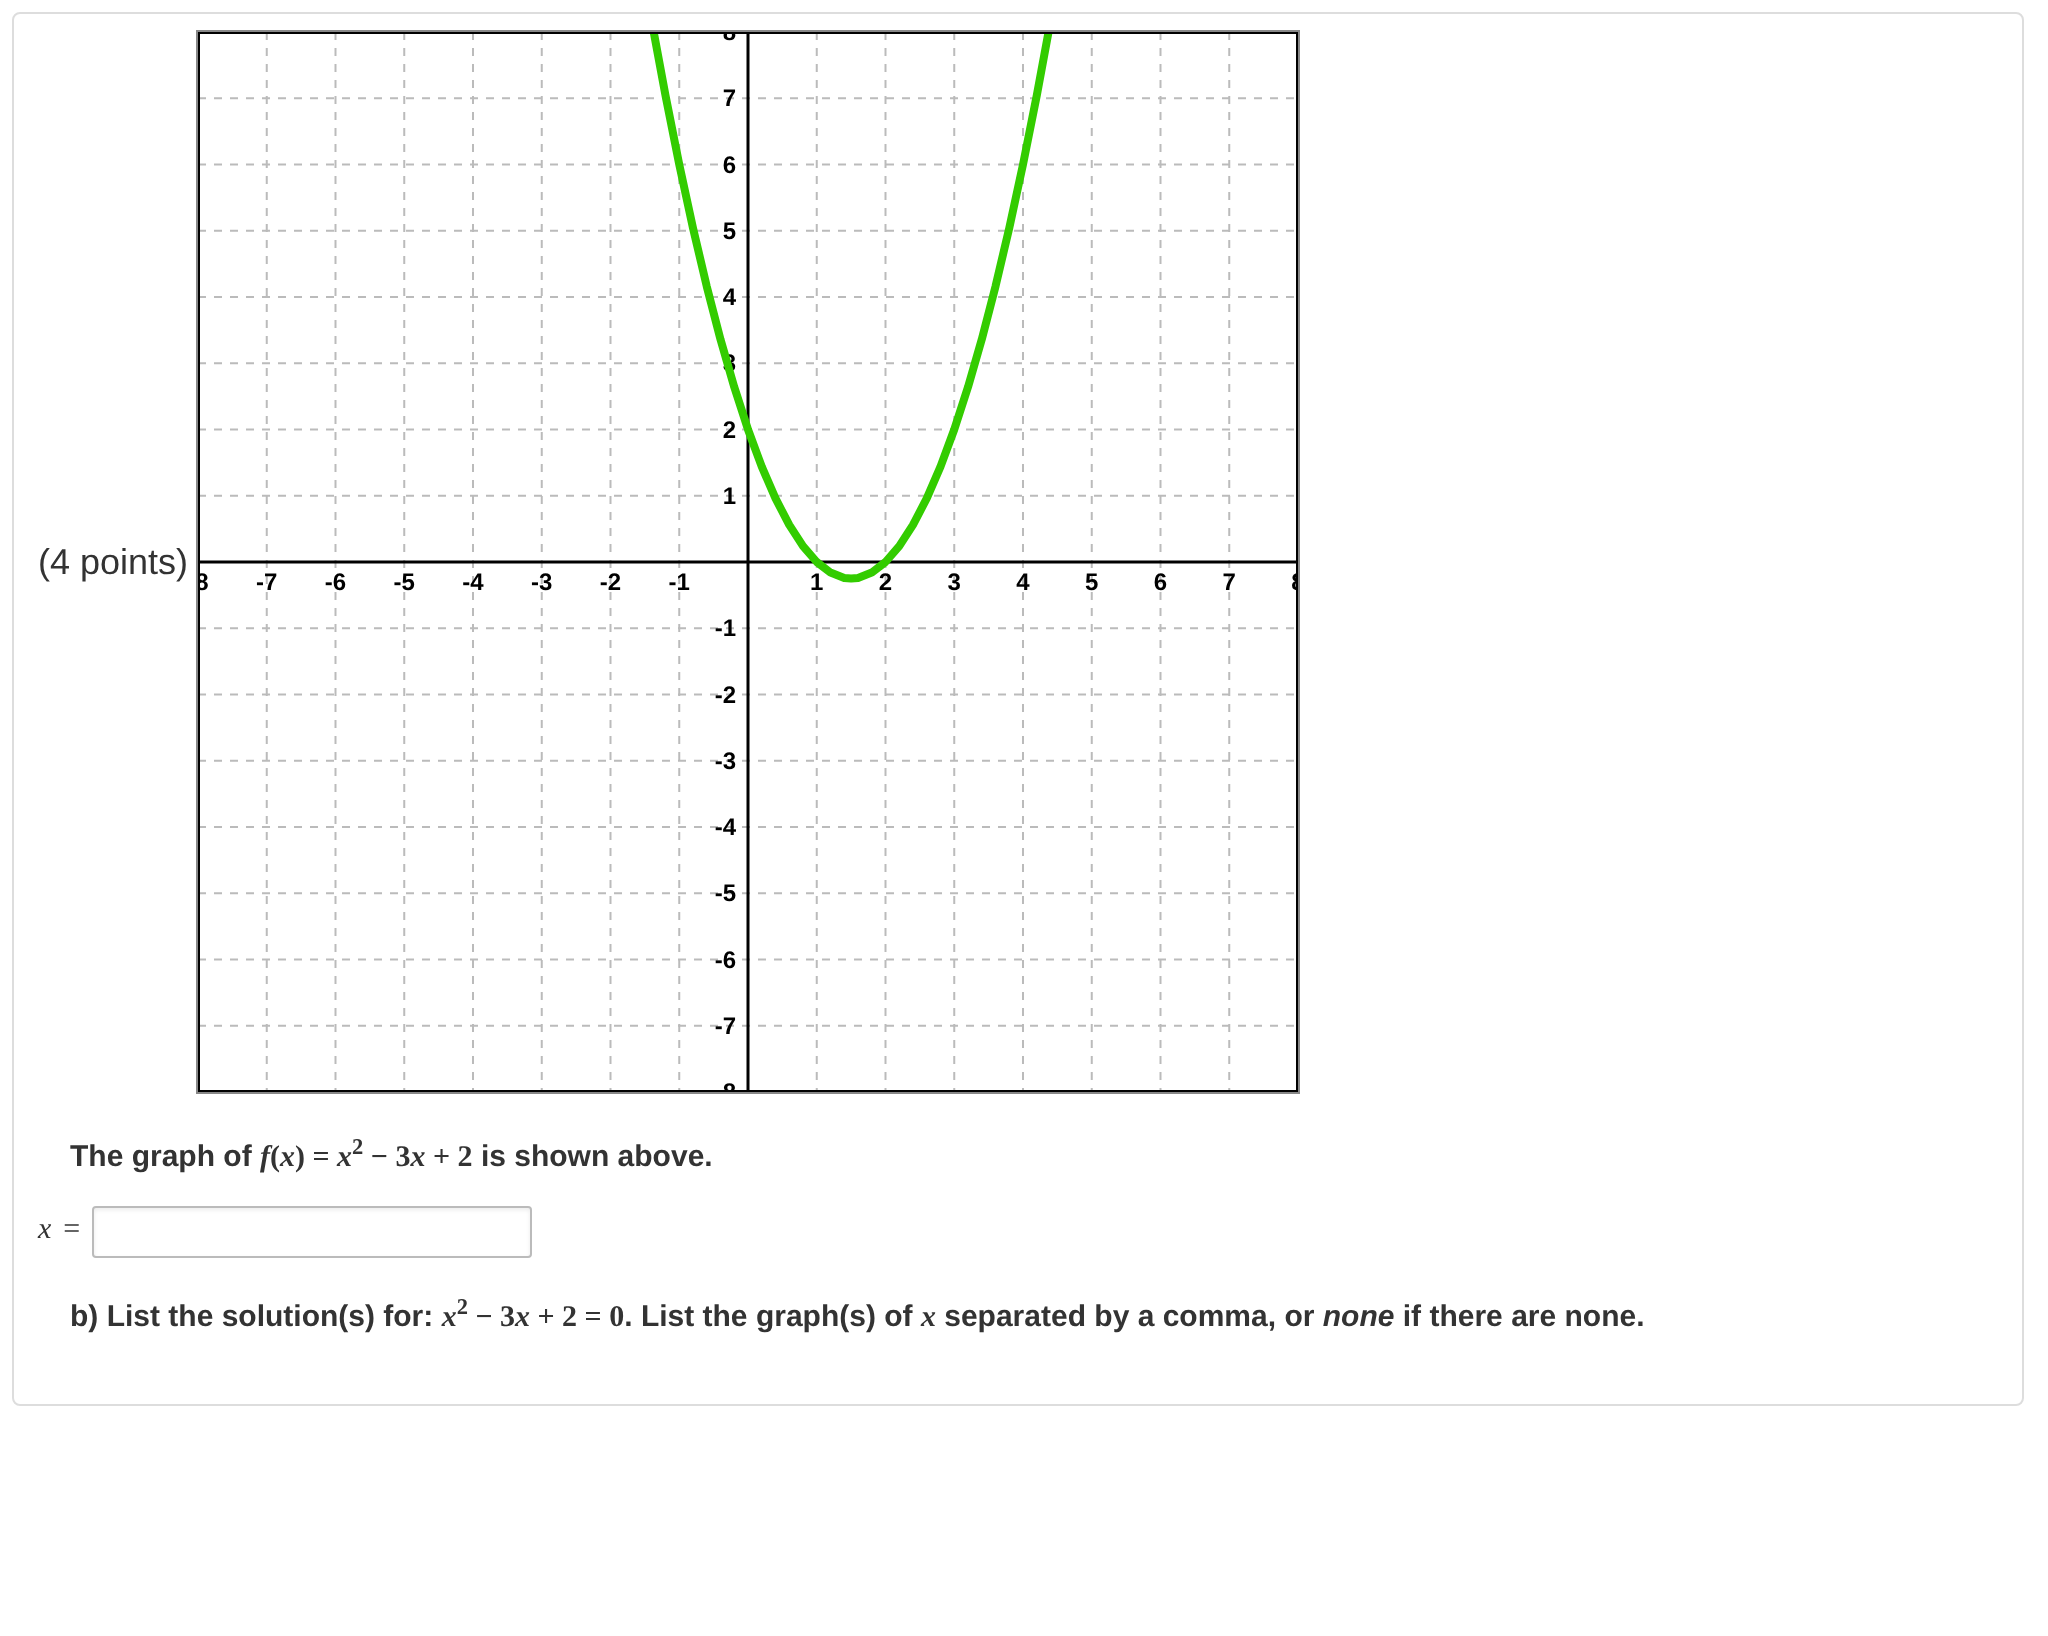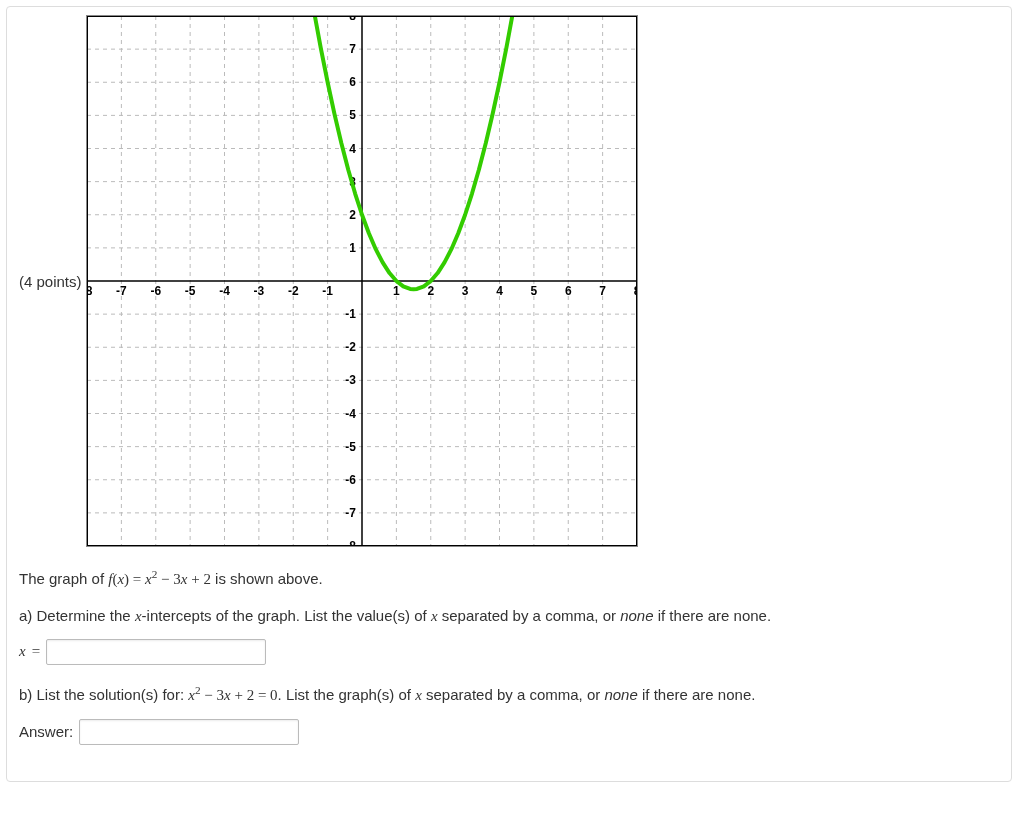--- a/index.html
+++ b/index.html
@@ -16,35 +16,35 @@
     border-radius: 4px;
     margin: 6px;
     padding: 8px 12px 20px 12px;
     width: 1006px;
   }
   .row1 {
     display: flex;
     align-items: center;
   }
   .points-label {
-    font-size: 15px;
+    font-size: 18px;
     white-space: nowrap;
     margin-right: 4px;
   }
   .graph-frame {
     border: 1px solid #888;
     background: #fff;
     display: inline-block;
   }
   svg { display: block; }
   .body-text {
     margin-top: 18px;
     line-height: 1.7;
   }
-  .body-text p { margin: 10px 0; }
+  .body-text p { margin: 10px 16px; font-weight: bold; }
   .math-it { font-style: italic; font-family: 'Times New Roman', serif; }
   .math-rm { font-family: 'Times New Roman', serif; }
   .answer-input {
     height: 26px;
     width: 220px;
     border: 1px solid #bbb;
     border-radius: 2px;
     padding: 2px 6px;
     font-size: 14px;
     box-shadow: inset 0 1px 2px rgba(0,0,0,0.08);
@@ -130,30 +130,23 @@
           <rect x="0.5" y="0.5" width="549" height="529" fill="none" stroke="#000" stroke-width="1"></rect>
         </svg>
     </div>
   </div>
 
   <div class="body-text">
     <p>
       <span>The graph of </span><span class="math-it">f</span><span class="math-rm">(</span><span class="math-it">x</span><span class="math-rm">) = </span><span class="math-it">x</span><sup class="math-rm">2</sup><span class="math-rm"> − 3</span><span class="math-it">x</span><span class="math-rm"> + 2</span><span> is shown above.</span>
     </p>
 
-    <p>
-      <span>a) Determine the </span><span class="math-it">x</span><span>-intercepts of the graph. List the value(s) of </span><span class="math-it">x</span><span> separated by a comma, or </span><i>none</i><span> if there are none.</span>
-    </p>
     <div class="answer-line">
       <span class="math-it">x</span>
         <span class="math-rm"> =</span>
       <input class="answer-input" type="text" style="">
     </div>
 
     <p>
       <span>b) List the solution(s) for: </span><span class="math-it">x</span><sup class="math-rm">2</sup><span class="math-rm"> − 3</span><span class="math-it">x</span><span class="math-rm"> + 2 = 0</span><span>. List the graph(s) of </span><span class="math-it">x</span><span> separated by a comma, or </span><i>none</i><span> if there are none.</span>
     </p>
-    <div class="answer-line">
-      <span>Answer:</span>
-      <input class="answer-input" type="text" style="">
-    </div>
   </div>
 </div>
 
 </body></html>

